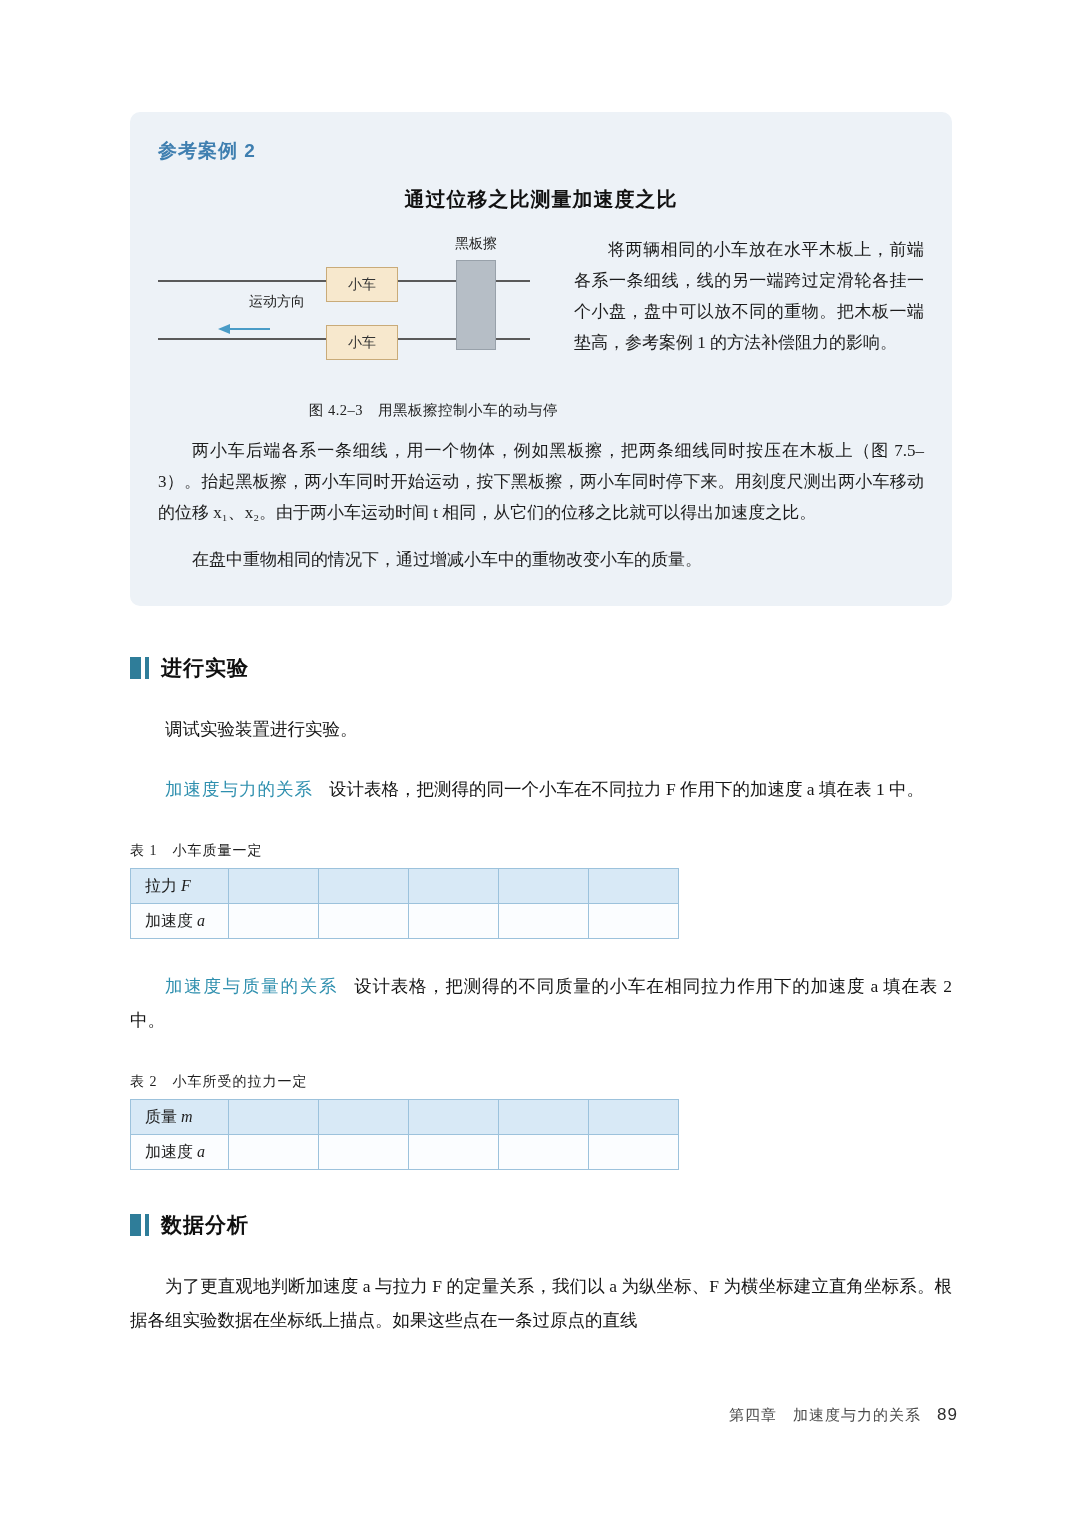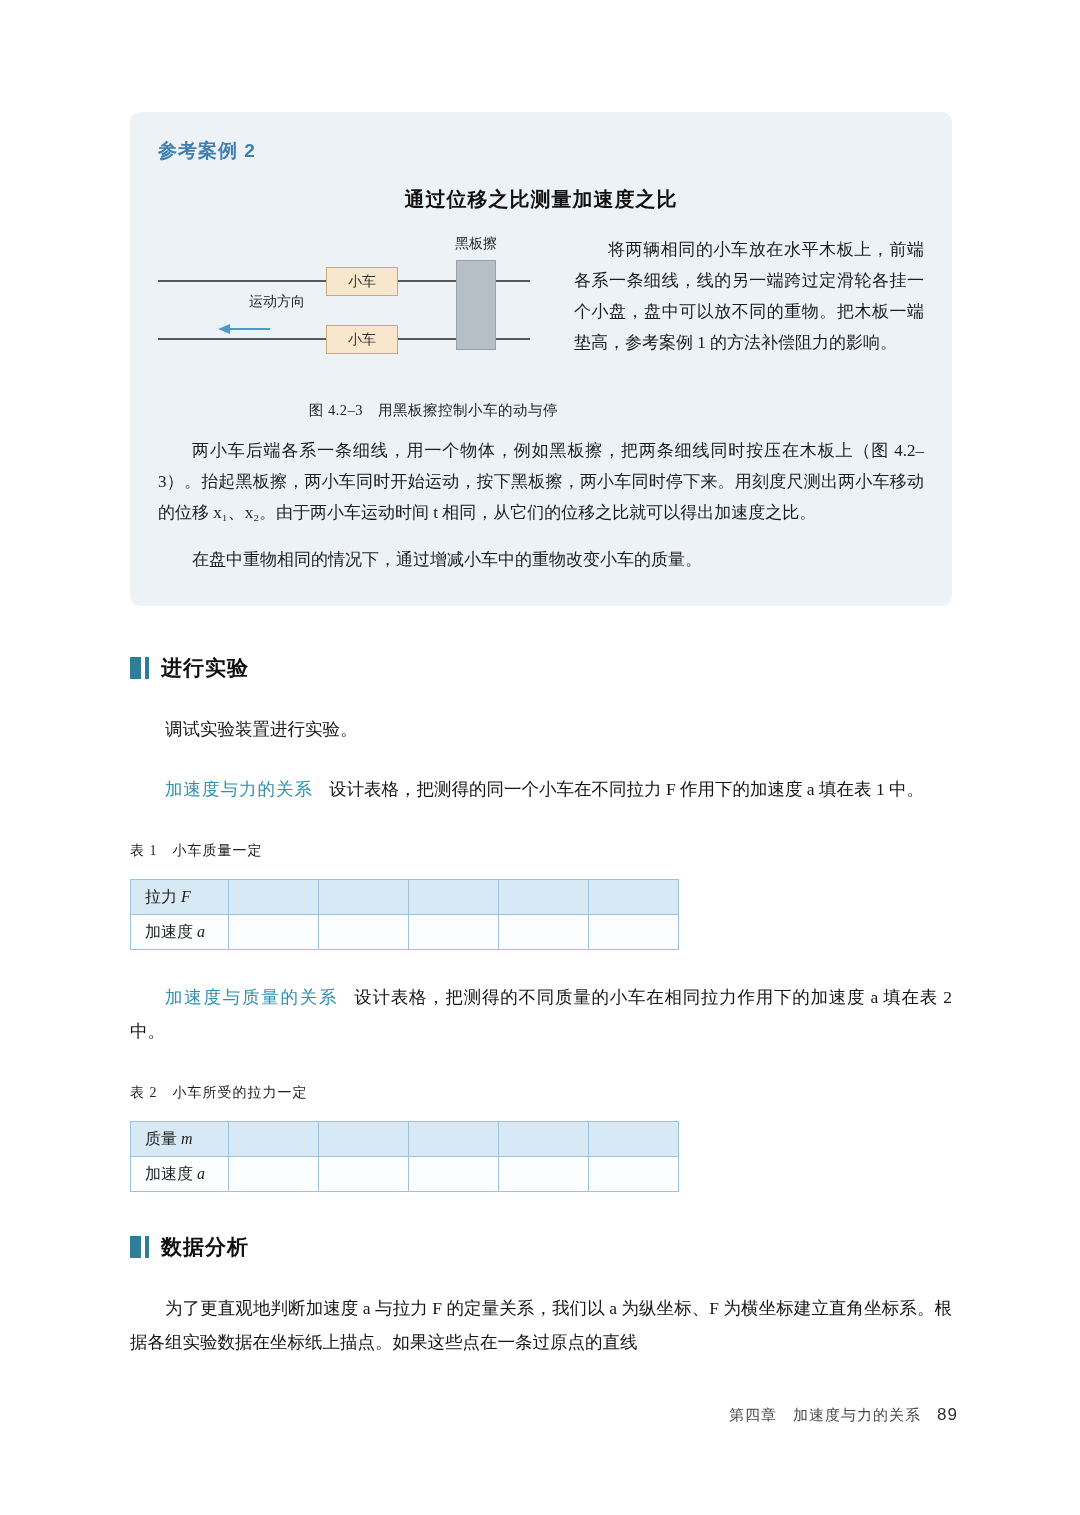--- a/index.html
+++ b/index.html
@@ -38,21 +38,21 @@
   }
   .case-body { display: flex; margin-top: 22px; }
   .diagram-col { width: 400px; flex: 0 0 auto; }
   .text-col { flex: 1; padding-left: 16px; }
 
   .diagram { position: relative; height: 160px; }
   .track { position: absolute; left: 0; width: 372px; height: 2px; background: #5a5a5a; }
   .track.t1 { top: 45px; }
   .track.t2 { top: 103px; }
   .car {
-    position: absolute; width: 72px; height: 29px;
+    position: absolute; width: 72px; height: 35px;
     background: #f7e8cd; border: 1px solid #c9ab79;
     display: flex; align-items: center; justify-content: center;
     font-size: 14px; color: #333;
   }
   .car.c1 { left: 168px; top: 32px; }
   .car.c2 { left: 168px; top: 90px; }
   .eraser {
     position: absolute; left: 298px; top: 25px;
     width: 40px; height: 90px;
     background: #b6bec6; border: 1px solid #98a1aa;
@@ -98,21 +98,21 @@
     letter-spacing: 1px;
   }
 
   
   .table-caption {
     margin-top: 36px;
     font-size: 14px; color: #1d1d1d; letter-spacing: 1px;
   }
   table.data-table {
     border-collapse: collapse; table-layout: fixed;
-    width: 548px; margin-top: 19px;
+    width: 548px; margin-top: 8px;
     background: #ffffff;
   }
   table.data-table td {
     border: 1px solid #9cc2dc;
     height: 35px;
     font-size: 16px; color: #1d1d1d;
   }
   table.data-table td.label-cell { padding-left: 14px; }
   table.data-table tr.header-row td { background: #d8e9f6; }
   table.data-table tr.body-row td { background: #fbfdff; }
@@ -160,21 +160,21 @@
             </div>
           </div>
           <div class="figure-caption">图 4.2–3　用黑板擦控制小车的动与停</div>
         </div>
 
         <div class="text-col">
           <p class="case-para">将两辆相同的小车放在水平木板上，前端各系一条细线，线的另一端跨过定滑轮各挂一个小盘，盘中可以放不同的重物。把木板一端垫高，参考案例 1 的方法补偿阻力的影响。</p>
         </div>
       </div>
 
-      <p class="case-para full">两小车后端各系一条细线，用一个物体，例如黑板擦，把两条细线同时按压在木板上（图 4.2–3）。抬起黑板擦，两小车同时开始运动，按下黑板擦，两小车同时停下来。用刻度尺测出两小车移动的位移 x₁、x₂。由于两小车运动时间 t 相同，从它们的位移之比就可以得出加速度之比。</p>
+      <p class="case-para full">两小车后端各系一条细线，用一个物体，例如黑板擦，把两条细线同时按压在木板上（图 7.5–3）。抬起黑板擦，两小车同时开始运动，按下黑板擦，两小车同时停下来。用刻度尺测出两小车移动的位移 x₁、x₂。由于两小车运动时间 t 相同，从它们的位移之比就可以得出加速度之比。</p>
       <p class="case-para full">在盘中重物相同的情况下，通过增减小车中的重物改变小车的质量。</p>
     </div>
 
     <div class="section-heading">
       <span class="section-marker">
         <span class="bar1"></span>
           <span class="bar2"></span>
       </span>
       <span class="heading-text">进行实验</span>
     </div>

